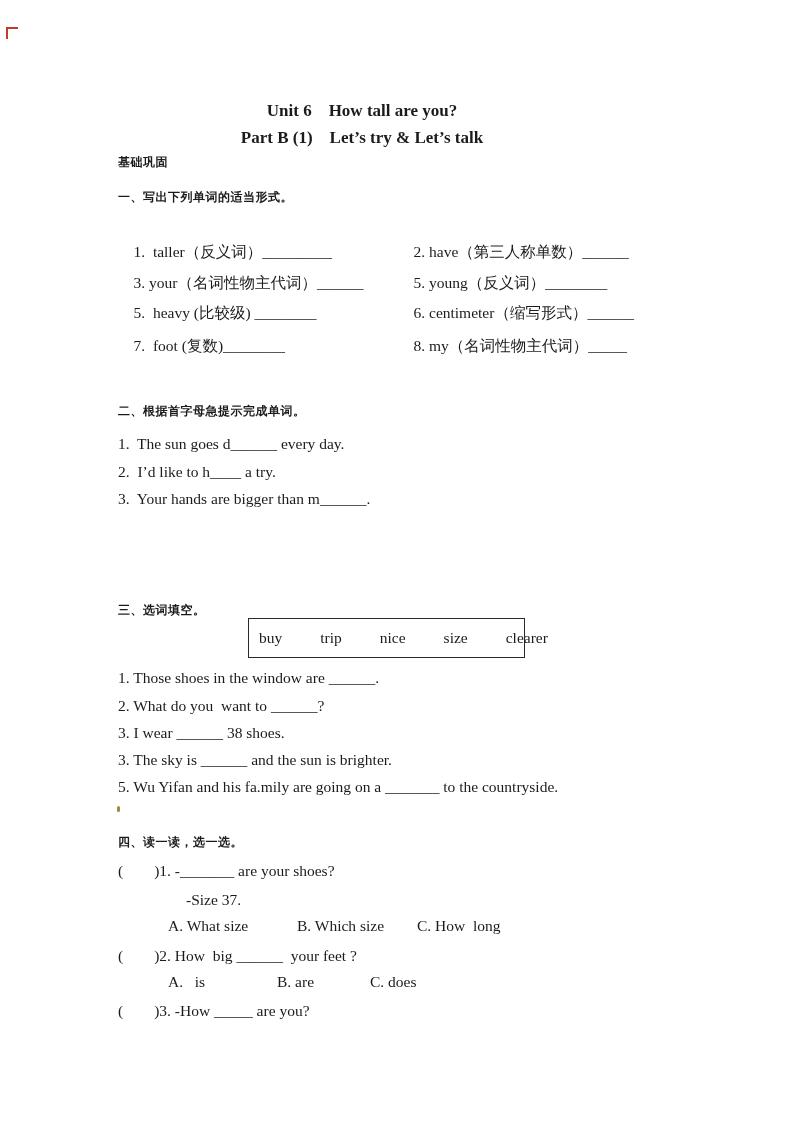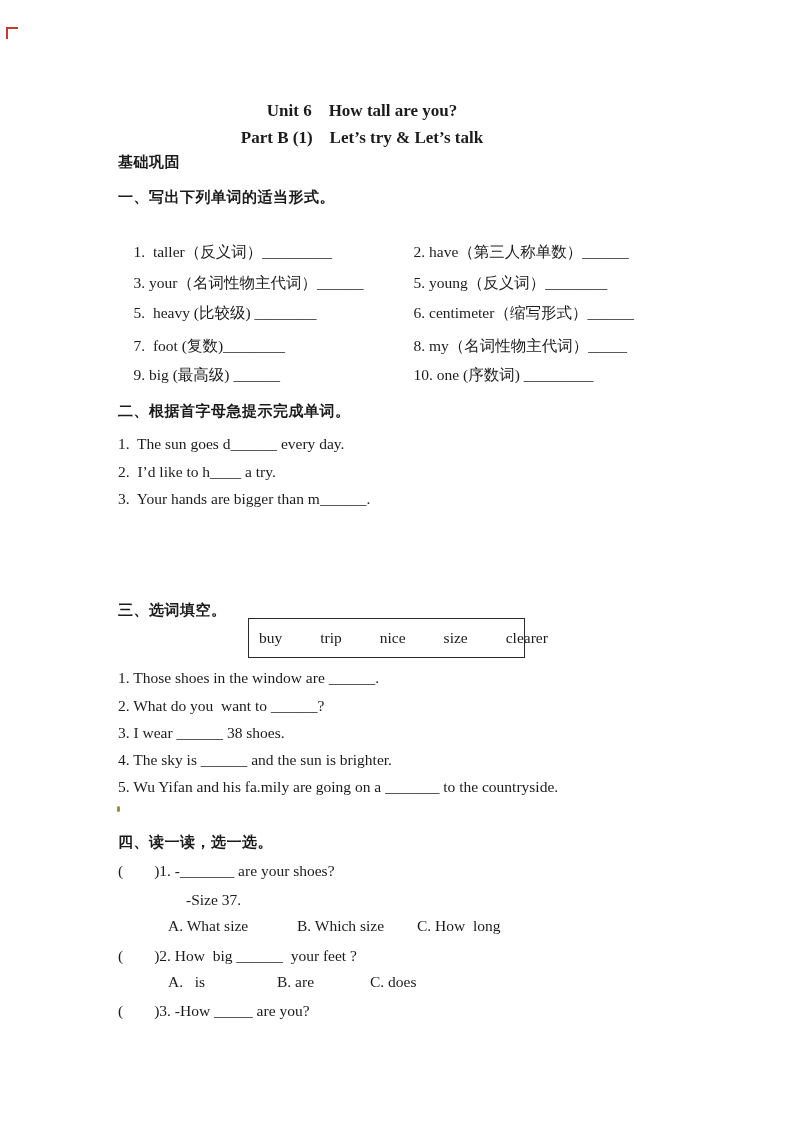--- a/index.html
+++ b/index.html
@@ -11,21 +11,21 @@
     font-family:"Liberation Serif","DejaVu Serif",serif;
     font-size:15.5px;
     overflow:hidden;
   }
   .abs { position:absolute; white-space:pre; line-height:20px; }
   .title {
     left:0; right:0; text-align:center;
     font-weight:bold; font-size:17px;
     transform:translateX(40px);
   }
-  .zh-head { font-weight:bold; font-size:15px; letter-spacing:0.5px; }
+  .zh-head { font-weight:bold; font-size:12px; letter-spacing:0.5px; }
   .row { left:118px; }
   .row .cell-l { display:inline-block; width:280px; white-space:pre; }
   .row .cell-r { white-space:pre; }
   .item { left:118px; }
   .word-box {
     position:absolute;
     left:248px; top:618px; width:277px; height:40px;
     border:1.5px solid #2a2a2a;
     display:flex; align-items:center;
     padding-left:10px; box-sizing:border-box;
@@ -62,41 +62,38 @@
   </div>
   <div class="abs row" style="top:253px;">
     <span class="cell-l">3. your（名词性物主代词）______</span><span class="cell-r">5. young（反义词）________</span>
   </div>
   <div class="abs row" style="top:283px;">
     <span class="cell-l">5.  heavy (比较级) ________</span><span class="cell-r">6. centimeter（缩写形式）______</span>
   </div>
   <div class="abs row" style="top:316px;">
     <span class="cell-l">7.  foot (复数)________</span><span class="cell-r">8. my（名词性物主代词）_____</span>
   </div>
-  <div class="abs row" style="top:345px;">
-    <span class="cell-l">9. big (最高级) ______</span><span class="cell-r">10. one (序数词) _________</span>
-  </div>
 
   <div class="abs zh-head" style="top:401px; left:118px;">二、根据首字母急提示完成单词。</div>
   <div class="abs item" style="top:434px;">1.  The sun goes d______ every day.</div>
   <div class="abs item" style="top:462px;">2.  I’d like to h____ a try.</div>
   <div class="abs item" style="top:489px;">3.  Your hands are bigger than m______.</div>
 
   <div class="abs zh-head" style="top:600px; left:118px;">三、选词填空。</div>
   <div class="word-box">
     <span>buy</span>
     <span>trip</span>
     <span>nice</span>
     <span>size</span>
     <span>clearer</span>
   </div>
   <div class="abs item" style="top:668px;">1. Those shoes in the window are ______.</div>
   <div class="abs item" style="top:696px;">2. What do you  want to ______?</div>
   <div class="abs item" style="top:723px;">3. I wear ______ 38 shoes.</div>
-  <div class="abs item" style="top:750px;">4. The sky is ______ and the sun is brighter.</div>
+  <div class="abs item" style="top:750px;">3. The sky is ______ and the sun is brighter.</div>
   <div class="abs item" style="top:777px;">5. Wu Yifan and his fa.mily are going on a _______ to the countryside.</div>
 
   <div class="stray-mark"></div>
 
   <div class="abs zh-head" style="top:832px; left:118px;">四、读一读，选一选。</div>
 
   <div class="abs item" style="top:861px;">(        )1. -_______ are your shoes?</div>
   <div class="abs" style="top:890px; left:186px;">-Size 37.</div>
   <span class="opt" style="top:916px; left:168px;">A. What size</span>
   <span class="opt" style="top:916px; left:297px;">B. Which size</span>

